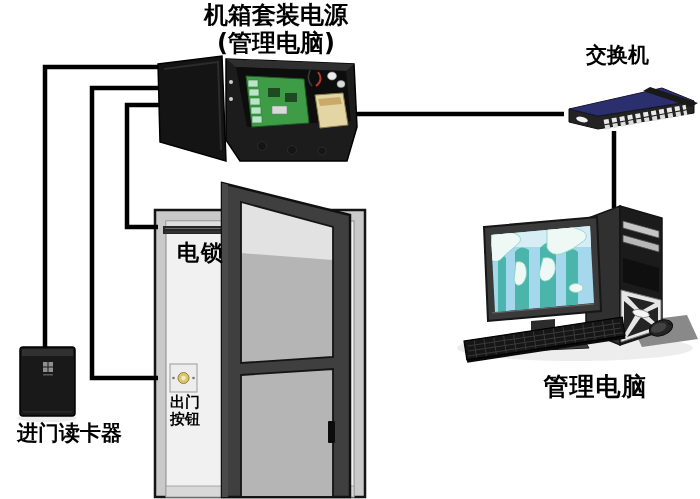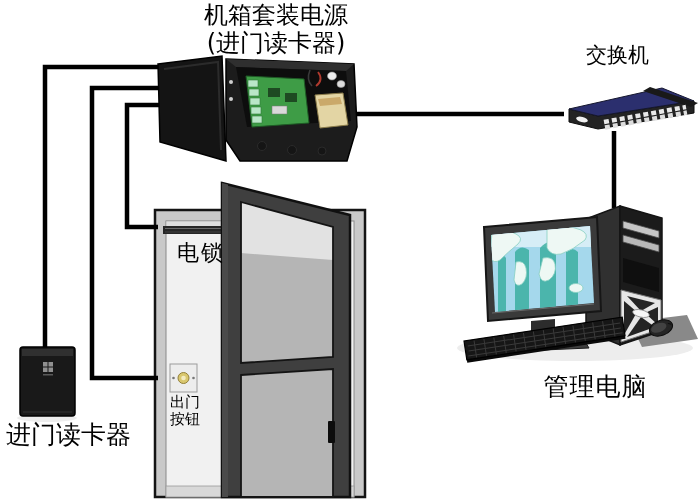--- a/index.html
+++ b/index.html
@@ -7,29 +7,29 @@
     position:relative;
     width:700px;height:499px;
     background:var(--background,#fff);
     overflow:hidden;
     font-family:"DejaVu Sans",sans-serif;
   }
   .canvas svg{position:absolute;left:0;top:0;}
   .lbl{
     position:absolute;
     color:var(--text,#000);
-    font-weight:normal;
+    font-weight:bold;
     text-align:center;
     white-space:nowrap;
     line-height:1.15;
   }
   .lbl-power{left:190px;top:1px;width:172px;font-size:24px;line-height:28px;}
   .lbl-switch{left:570px;top:43px;width:95px;font-size:21px;}
   .lbl-computer{left:523px;top:373px;width:145px;font-size:25px;letter-spacing:1px;}
-  .lbl-reader{left:6px;top:421px;width:93px;font-size:25px;text-align:right;}
+  .lbl-reader{left:17px;top:421px;width:93px;font-size:21px;text-align:right;}
   .lbl-lock{left:177px;top:240px;width:48px;font-size:22px;letter-spacing:2px;}
   .lbl-exit{left:166px;top:394px;width:38px;font-size:15px;line-height:17px;}
 </style>
 </head>
 <body>
 
 <div class="canvas">
 
 <svg width="700" height="499" viewBox="0 0 700 499">
 
@@ -197,21 +197,21 @@
     <g transform="translate(661,328) rotate(-20)">
       <ellipse cx="0" cy="0" rx="12" ry="7.5" fill="#252525" stroke="#0d0d0d" stroke-width="1"></ellipse>
       <ellipse cx="-2" cy="-1" rx="8" ry="4.5" fill="#4f4f4f" opacity="0.7"></ellipse>
       <line x1="8" y1="-2" x2="11" y2="0" stroke="#0d0d0d" stroke-width="1"></line>
     </g>
   </g>
 </svg>
 
 <div class="lbl lbl-power">
   <div>机箱套装电源</div>
-  <div>(进门读卡器)</div>
+  <div>(管理电脑)</div>
 </div>
 <div class="lbl lbl-computer">管理电脑</div>
 <div class="lbl lbl-switch">交换机</div>
 <div class="lbl lbl-reader">进门读卡器</div>
 <div class="lbl lbl-lock">电锁</div>
 <div class="lbl lbl-exit">
   <div>出门</div>
   <div>按钮</div>
 </div>
 

